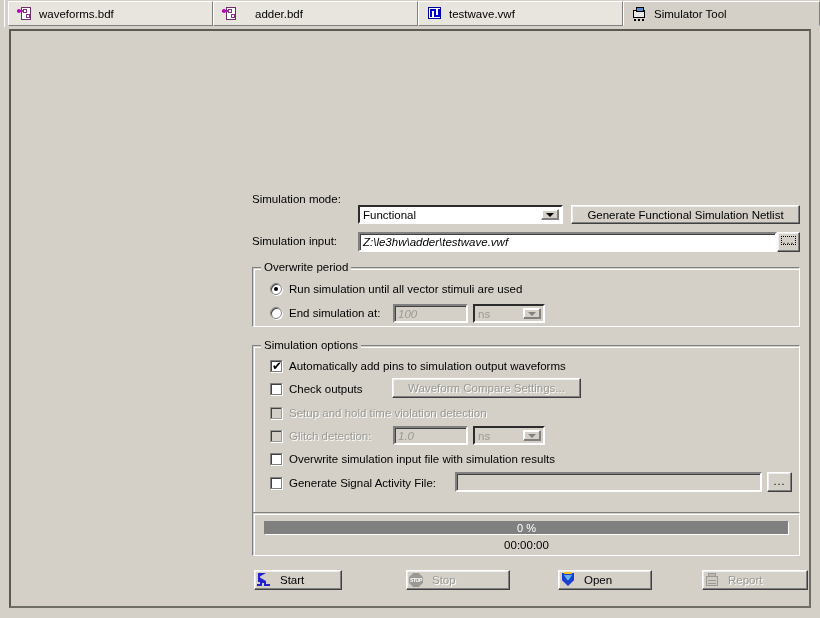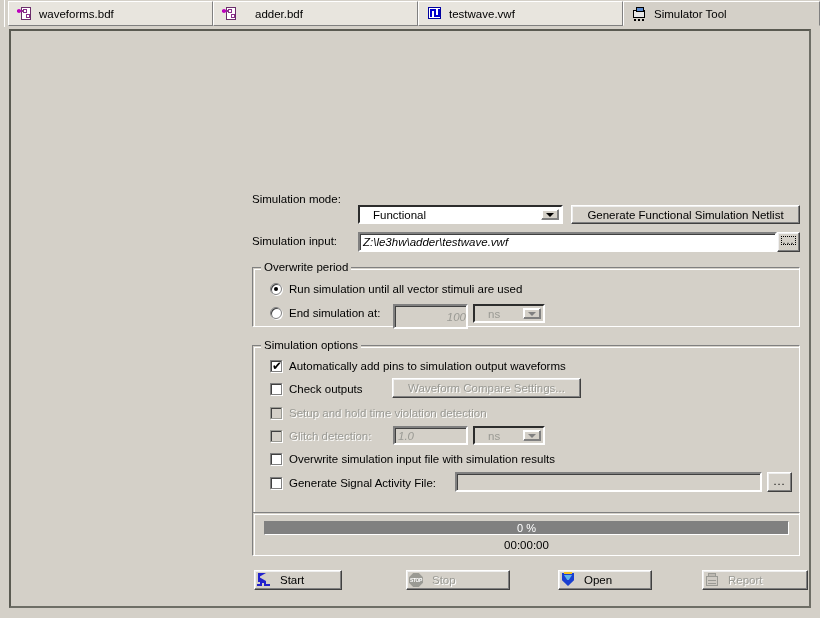--- a/index.html
+++ b/index.html
@@ -172,21 +172,21 @@
     position: relative;
     box-sizing: border-box;
     background: #ffffff;
     border: 2px inset #d4d0c8;
     border-top-color: #808080;
     border-left-color: #808080;
     border-right-color: #ffffff;
     border-bottom-color: #ffffff;
     display: flex;
     align-items: center;
-    padding-left: 13px;
+    padding-left: 3px;
     font-size: 11.5px;
   }
   .combo-btn {
     position: absolute;
     right: 2px; top: 2px;
     width: 16px;
     bottom: 2px;
     background: #d4d0c8;
     border: 1px solid;
     border-color: #ffffff #808080 #808080 #ffffff;
@@ -548,21 +548,21 @@
     <span class="radio">
         <span class="dot"></span>
       </span>
     <span class="txt">Run simulation until all vector stimuli are used</span>
   </div>
 
   <div class="opt-row" style="left:259px; top:276px;">
     <span class="radio"></span>
     <span class="txt">End simulation at:</span>
   </div>
-  <div class="txtfield dis" style="position:absolute; left:382px; top:273px; width:75px; height:25px;justify-content:flex-end;">
+  <div class="txtfield dis" style="position:absolute; left:382px; top:273px; width:75px; height:19px;">
     <span>100</span>
   </div>
   <div class="combo" style="position:absolute; left:462px; top:273px; width:72px; height:19px; background:#d4d0c8; color:#9a9a94;">
     <span>ns</span>
     <span class="combo-btn">
         <span class="arrow-down dis"></span>
       </span>
   </div>
 
   <div class="group" style="left:241px; top:314px; width:548px; height:181px;">

